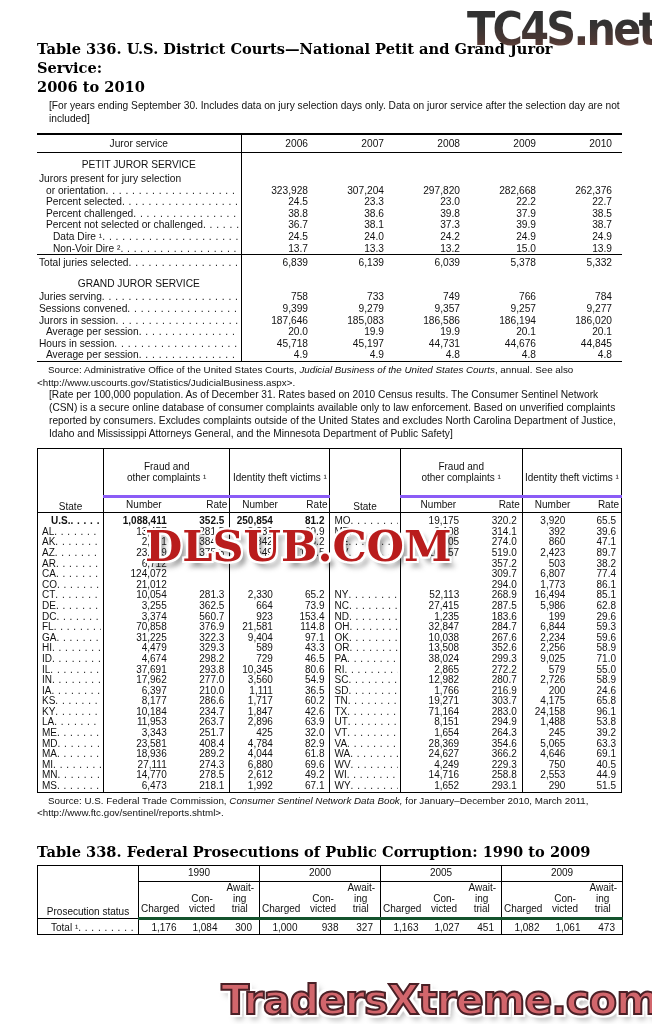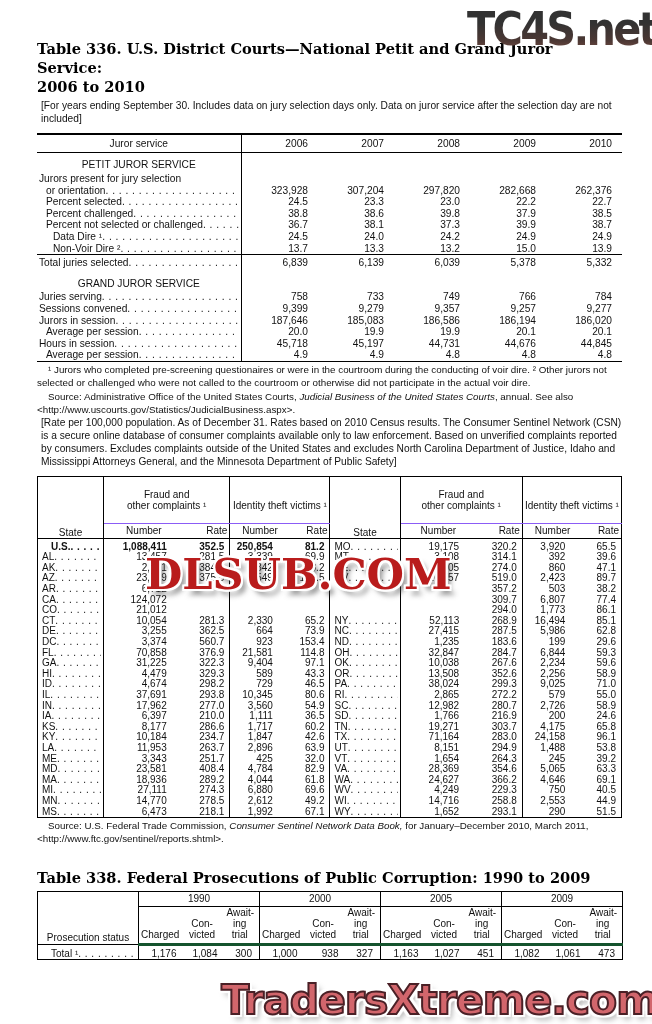--- a/index.html
+++ b/index.html
@@ -4,21 +4,21 @@
 <style>
   html,body{margin:0;padding:0;background:#e8e8e8;}
   .page{position:relative;width:652px;height:1024px;background:#fff;overflow:hidden;
         font-family:"Liberation Sans",sans-serif;color:#111;}
   .content{padding:0 30px 0 37px;}
 
   
   .tbl-title{font-family:"DejaVu Serif",serif;font-weight:bold;font-size:14.6px;
              line-height:1.3;margin:0 0 3px 0;color:#000;}
   .first-title{padding-top:40px;}
-  .note{font-size:10.2px;line-height:1.27;margin:0 0 7px 4px;}
+  .note{font-size:10.2px;line-height:1.27;margin:0 0 7px 12px;}
   .fn{font-size:9.8px;line-height:1.3;margin:2px 0 0 0;text-indent:11px;}
   .fn i{font-style:italic;}
 
   
   table{border-collapse:collapse;width:585px;table-layout:fixed;}
   th,td{padding:0 2px;font-weight:normal;vertical-align:bottom;overflow:hidden;}
   .num{text-align:right;white-space:nowrap;}
   .b{font-weight:bold;}
   .vl{border-left:1px solid #000;}
   .sr{border-right:1px solid #000;}
@@ -40,21 +40,21 @@
   #t336 tr.rule td{border-top:1px solid #000;padding-top:2px;}
   #t336 .i1{padding-left:9px;}
   #t336 .i2{padding-left:16px;}
   #t336 .cont{padding-left:7px;}
 
   
   .tbl-wrap{position:relative;}
   #t337{border:1px solid #000;border-top:1.5px solid #000;}
   #t337 th{font-size:10px;line-height:11px;}
   #t337 td{font-size:10px;line-height:10.6px;}
-  #t337 th.group{border-bottom:1px solid #8b5cf6;text-align:center;padding:12px 2px;}
+  #t337 th.group{border-bottom:3px solid #8b5cf6;text-align:center;padding:12px 2px;}
   #t337 th.state-h{text-align:center;}
   #t337 thead tr.subrow th{border-bottom:1px solid #000;padding:1px 2px 2px 2px;}
   #t337 thead th[rowspan]{border-bottom:1px solid #000;}
   #t337 th.colnum{text-align:center;}
   #t337 th.colrate{text-align:right;padding-right:5px;}
   #t337 td.fr{padding-right:17px;}
   #t337 td.rt{padding-right:5px;}
   #t337 td.state{padding-left:4px;}
   #t337 td.pl{padding-left:13px;}
   #t337 tr.firstrow td{padding-top:3px;}
@@ -306,21 +306,20 @@
               </div>
             </td>
             <td class="num divL">4.9</td>
             <td class="num">4.9</td>
             <td class="num">4.8</td>
             <td class="num">4.8</td>
             <td class="num">4.8</td>
           </tr>
         </tbody>
     </table>
-    <p class="fn">¹ Jurors who completed pre-screening questionaires or were in the courtroom during the conducting of voir dire. ² Other jurors not selected or challenged who were not called to the courtroom or otherwise did not participate in the actual voir dire.</p>
     <p class="fn"><span>Source: Administrative Office of the United States Courts, </span><i>Judicial Business of the United States Courts</i><span>, annual. See also &lt;http://www.uscourts.gov/Statistics/JudicialBusiness.aspx&gt;.</span></p>
 
     <p class="note">[Rate per 100,000 population. As of December 31. Rates based on 2010 Census results. The Consumer Sentinel Network (CSN) is a secure online database of consumer complaints available only to law enforcement. Based on unverified complaints reported by consumers. Excludes complaints outside of the United States and excludes North Carolina Department of Justice, Idaho and Mississippi Attorneys General, and the Minnesota Department of Public Safety]</p>
 
     <div class="tbl-wrap">
       <table id="t337">
         <colgroup>
           <col style="width:66px">
             <col style="width:80px">
             <col style="width:46px">

